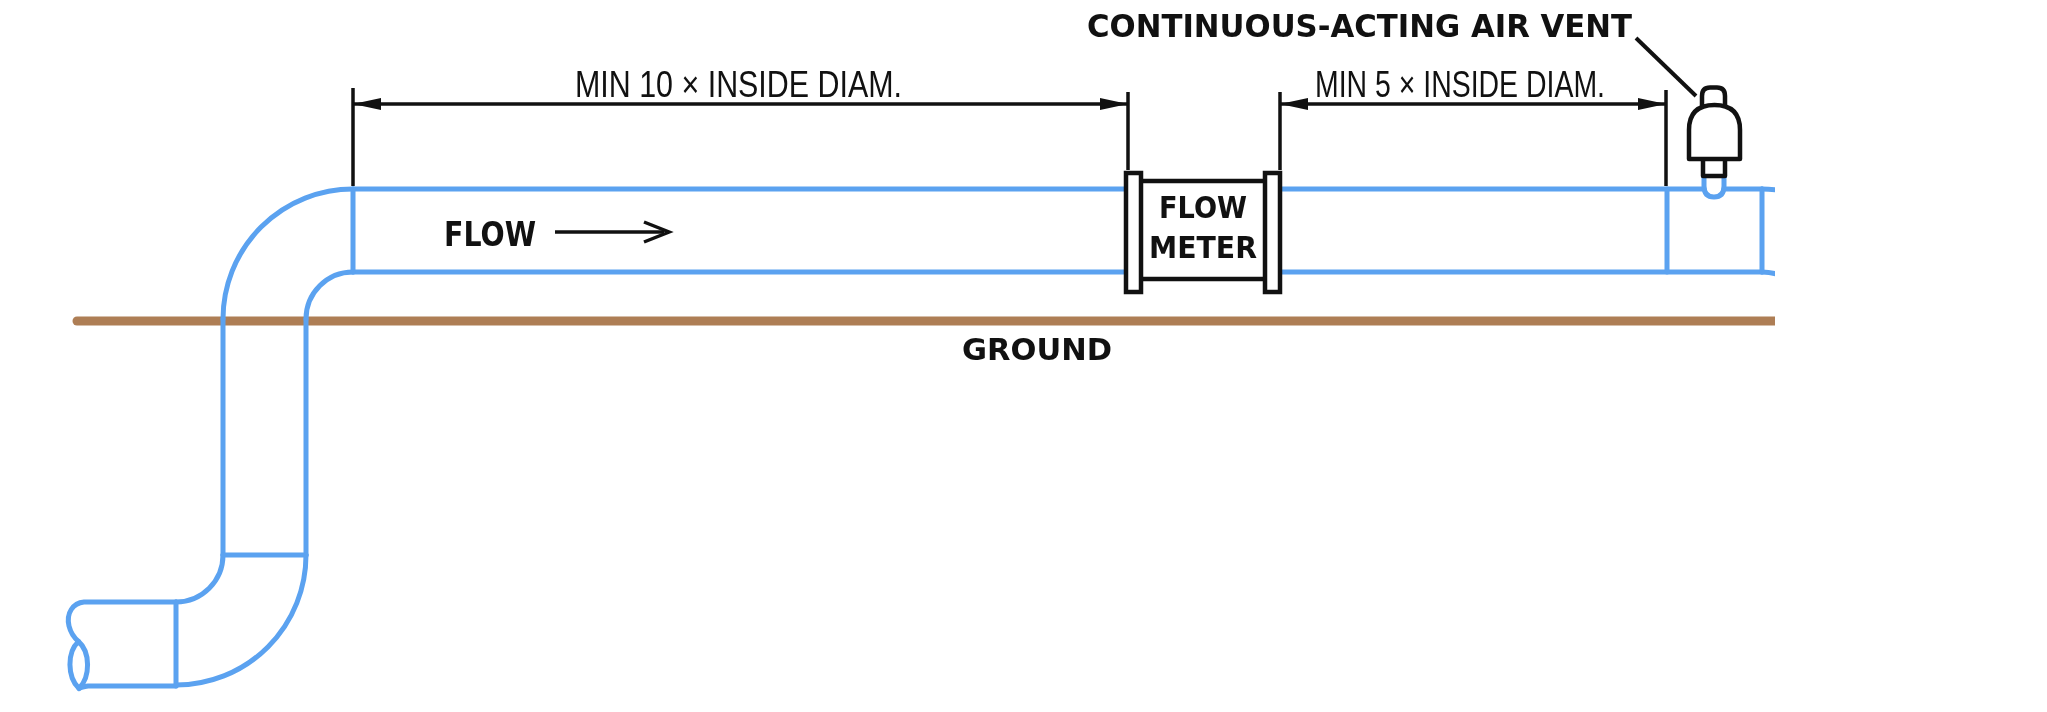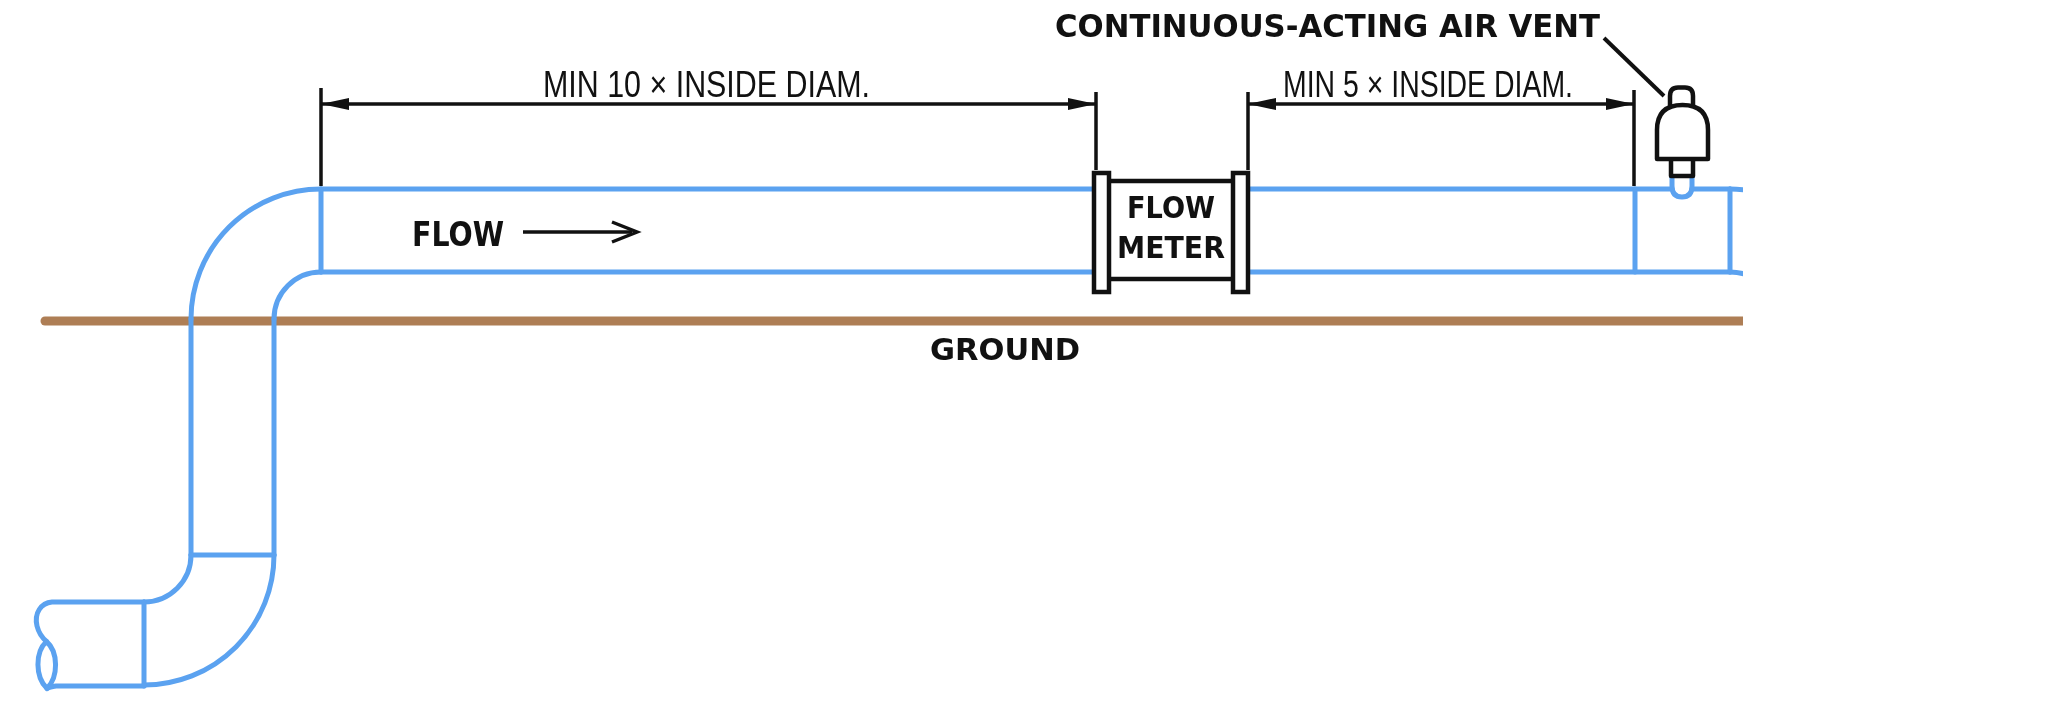--- a/index.html
+++ b/index.html
@@ -1,16 +1,16 @@
 <!DOCTYPE html>
 <html><head>
 <meta charset="utf-8">
 <style>
   html,body{margin:0;padding:0;background:#ffffff;}
-  .stage{width:1743px;height:712px;position:relative;background:#ffffff;overflow:hidden;}
+  .stage{width:1743px;height:712px;position:relative;background:#ffffff;overflow:hidden;padding-left:32px;}
   svg{display:block;}
   .lbl-bold{font-family:"DejaVu Sans",sans-serif;font-weight:bold;}
   .lbl-dim{font-family:"Liberation Sans",sans-serif;font-weight:normal;}
 </style>
 </head>
 <body>
 
 <div class="stage">
 <svg width="2047" height="712" viewBox="0 0 2047 712" xmlns="http://www.w3.org/2000/svg">
 

